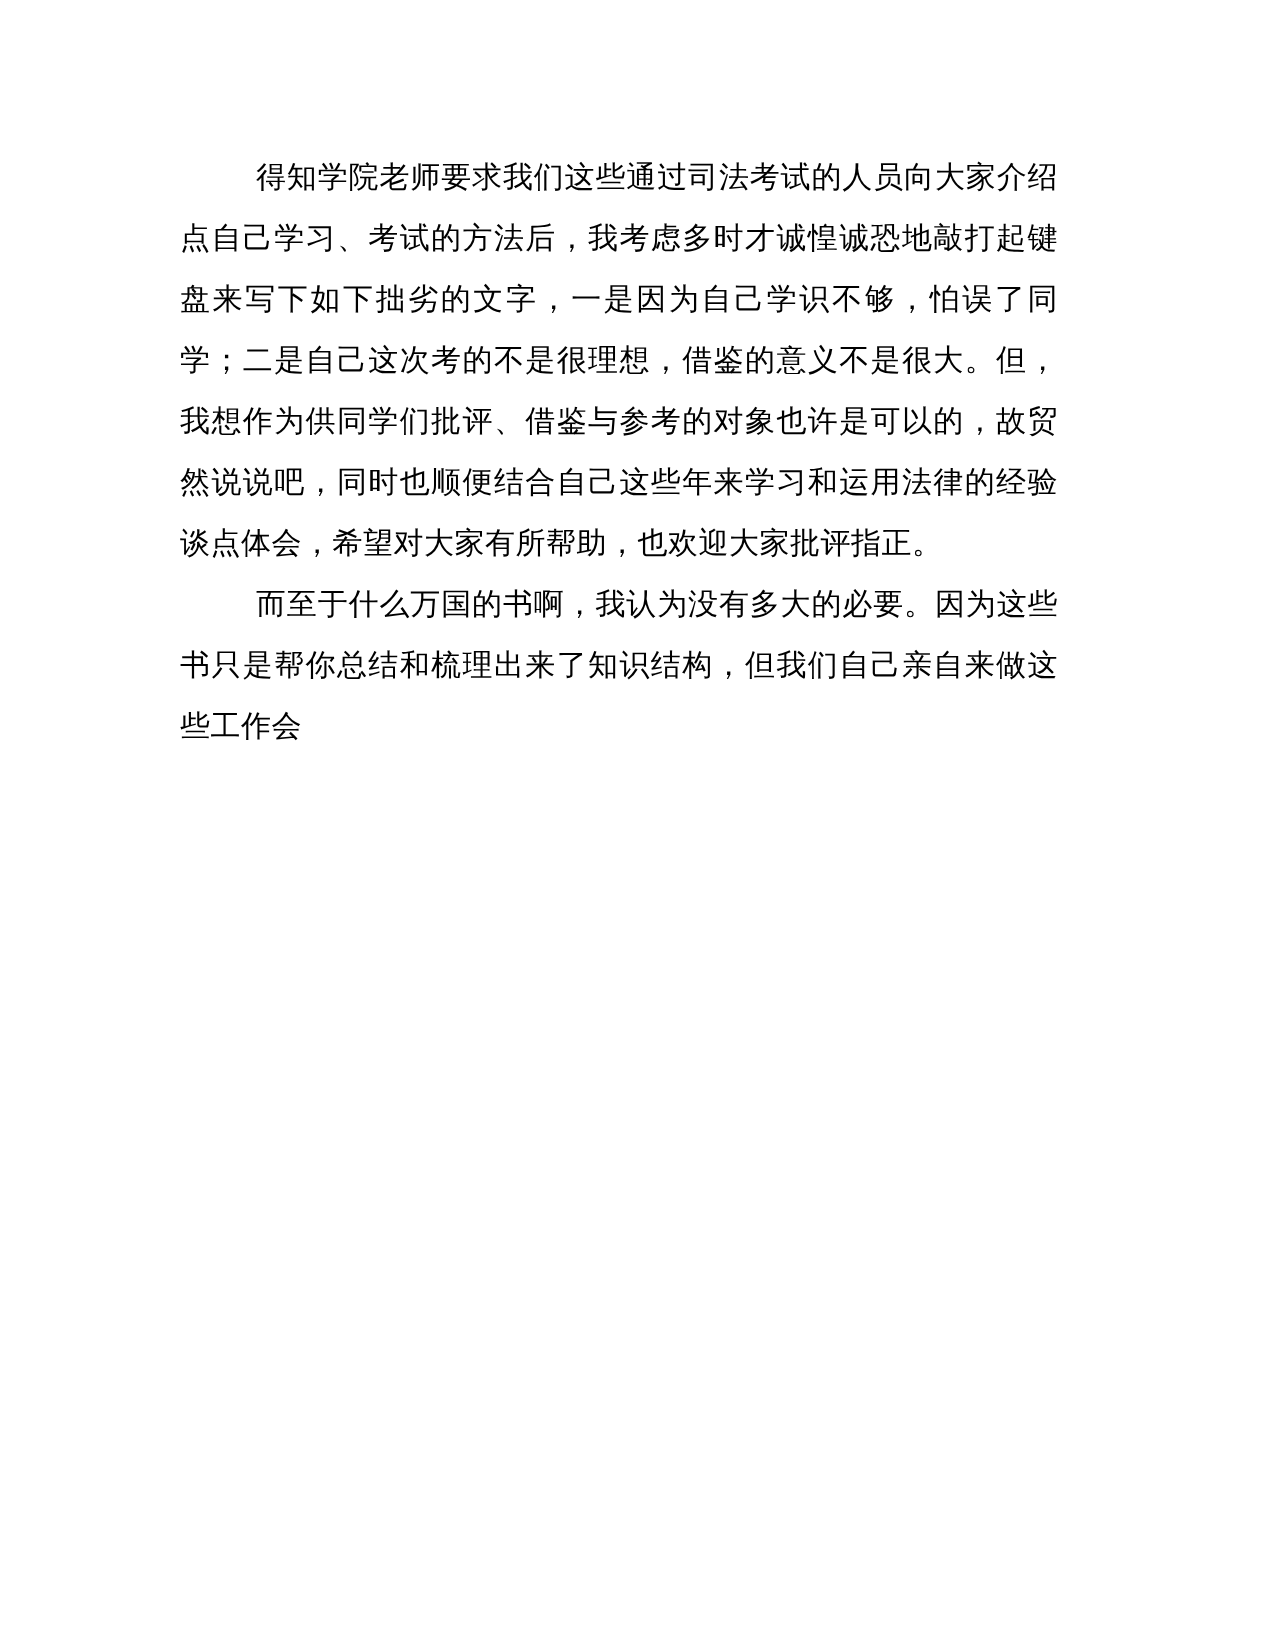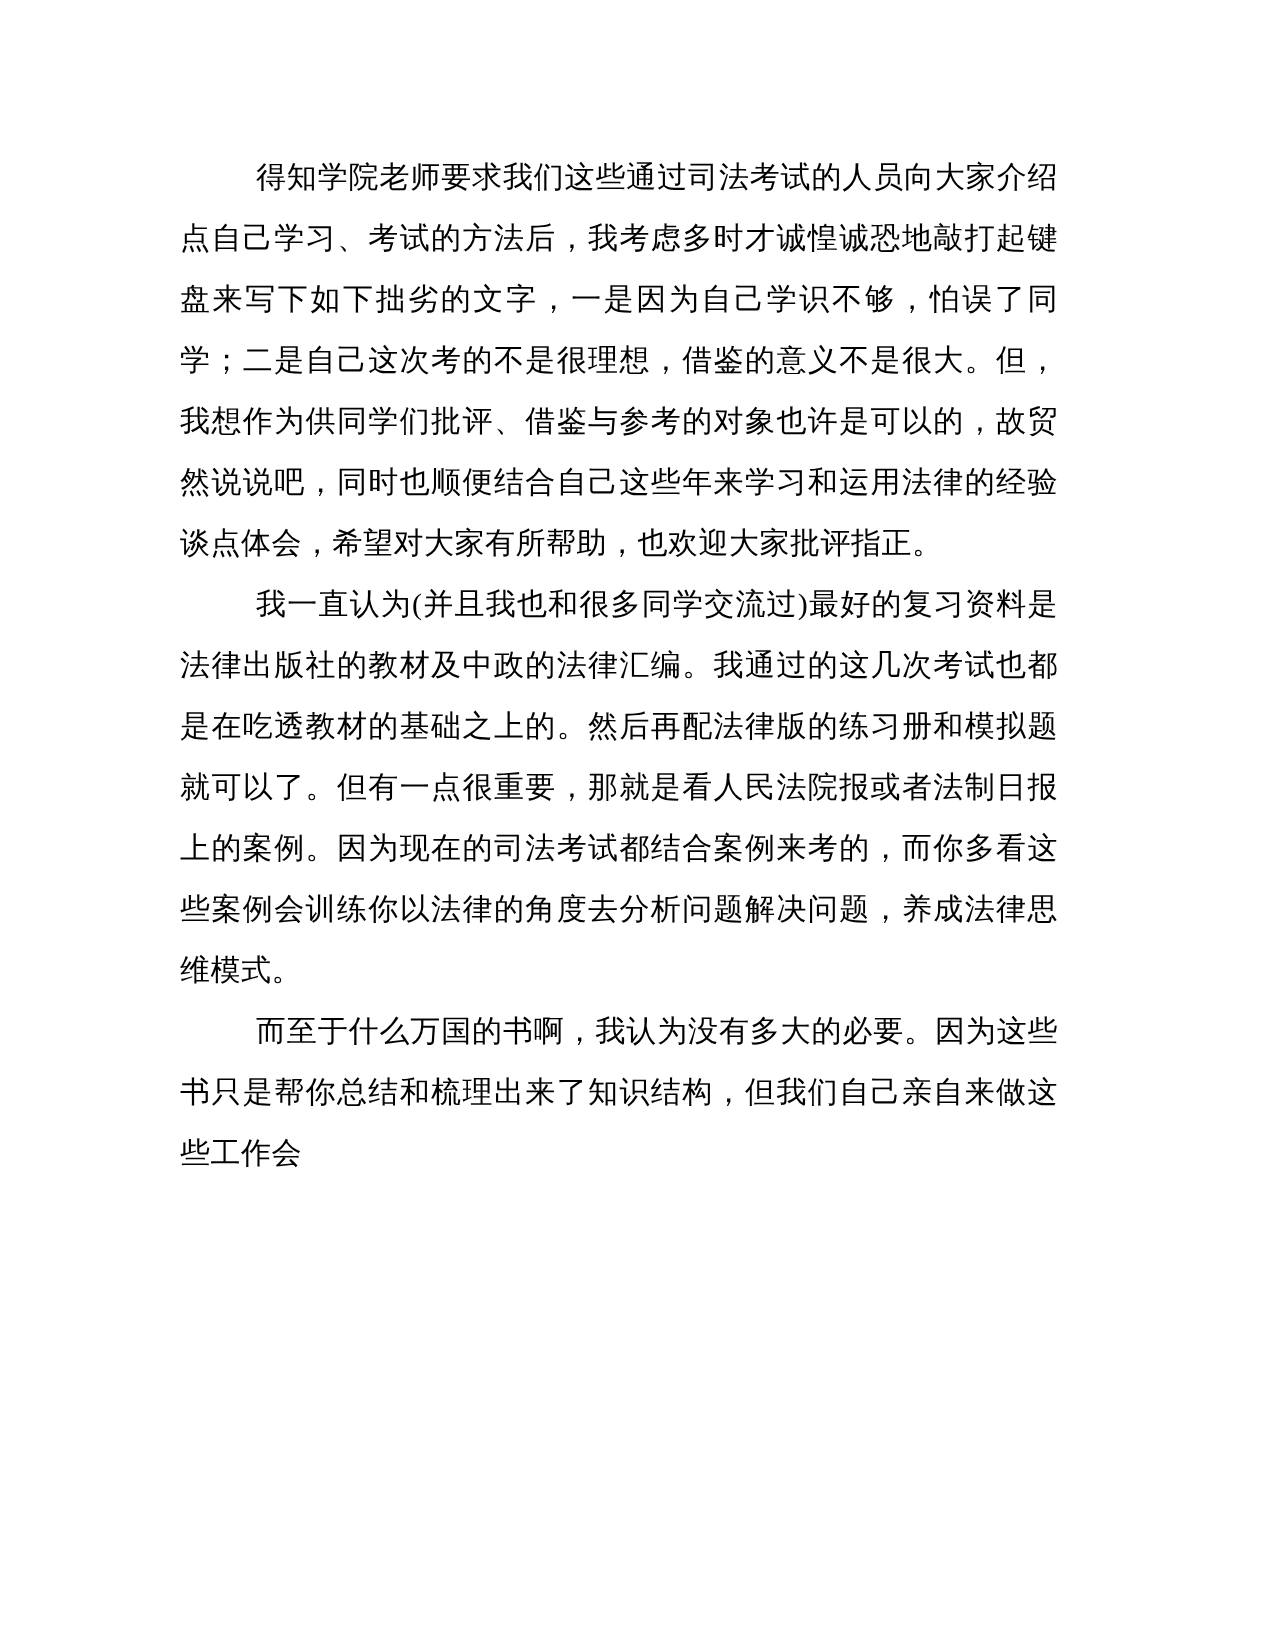--- a/index.html
+++ b/index.html
@@ -33,16 +33,15 @@
     letter-spacing: 0.5px;
     word-break: break-all;
   }
 </style>
 </head>
 <body>
 
 <div class="page">
   <div class="doc-body">
     <p class="doc-par">得知学院老师要求我们这些通过司法考试的人员向大家介绍点自己学习、考试的方法后，我考虑多时才诚惶诚恐地敲打起键盘来写下如下拙劣的文字，一是因为自己学识不够，怕误了同学；二是自己这次考的不是很理想，借鉴的意义不是很大。但，我想作为供同学们批评、借鉴与参考的对象也许是可以的，故贸然说说吧，同时也顺便结合自己这些年来学习和运用法律的经验谈点体会，希望对大家有所帮助，也欢迎大家批评指正。</p>
-    <p class="doc-par">我一直认为(并且我也和很多同学交流过)最好的复习资料是法律出版社的教材及中政的法律汇编。我通过的这几次考试也都是在吃透教材的基础之上的。然后再配法律版的练习册和模拟题就可以了。但有一点很重要，那就是看人民法院报或者法制日报上的案例。因为现在的司法考试都结合案例来考的，而你多看这些案例会训练你以法律的角度去分析问题解决问题，养成法律思维模式。</p>
     <p class="doc-par">而至于什么万国的书啊，我认为没有多大的必要。因为这些书只是帮你总结和梳理出来了知识结构，但我们自己亲自来做这些工作会</p>
   </div>
 </div>
 
 </body></html>

